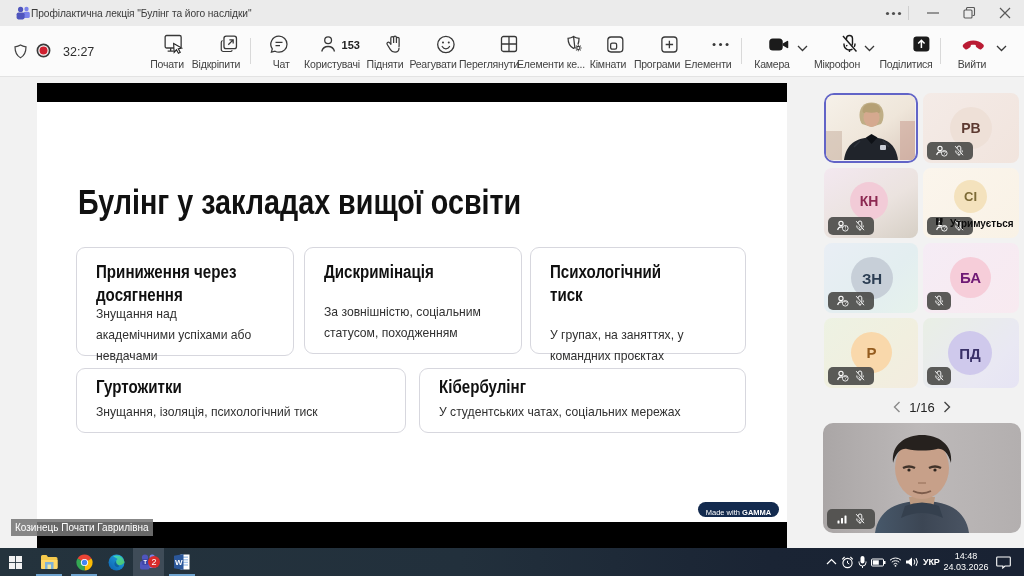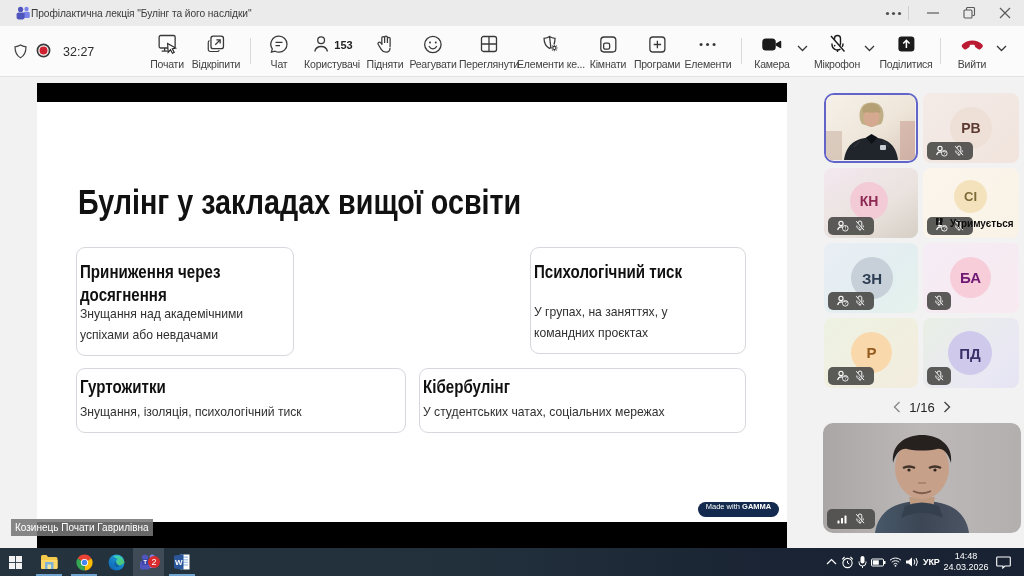--- a/index.html
+++ b/index.html
@@ -3,33 +3,33 @@
 <style>
 *{margin:0;padding:0;box-sizing:border-box}
 html,body{width:1024px;height:576px;overflow:hidden}
 body{font-family:"Liberation Sans",sans-serif;position:relative;background:#efefef}
 .abs{position:absolute}
 
 #titlebar{position:absolute;left:0;top:0;width:1024px;height:26px;background:#ebebeb}
 #titletext{position:absolute;left:31px;top:7px;font-size:11px;color:#3b3b3b;letter-spacing:-.1px;transform:scaleX(.93);transform-origin:left top}
 
 #toolbar{position:absolute;left:0;top:26px;width:1024px;height:51px;background:#fbfbfb;border-bottom:1px solid #e3e3e3}
-.tbtn{position:absolute;top:8px;display:flex;flex-direction:column;align-items:center;transform:translateX(-50%)}
+.tbtn{position:absolute;top:8px;display:flex;flex-direction:column;align-items:flex-end;transform:translateX(-50%)}
 .tlabel{font-size:10.5px;color:#424242;margin-top:3px;white-space:nowrap;letter-spacing:-.2px}
 .tdiv{position:absolute;top:12px;width:1px;height:26px;background:#d9d9d9}
 
 #stage{position:absolute;left:0;top:77px;width:1024px;height:471px;background:#f2f2f2}
 #blackTop{position:absolute;left:37px;top:83px;width:750px;height:19px;background:#000}
 #slide{position:absolute;left:37px;top:102px;width:750px;height:420px;background:#fff}
 #blackBot{position:absolute;left:37px;top:522px;width:750px;height:26px;background:#000}
 #slideTitle{position:absolute;left:41px;top:80px;font-size:35px;font-weight:bold;color:#111;transform:scaleX(.82);transform-origin:left top;white-space:nowrap}
-.card{position:absolute;background:#fff;border:1px solid #d7d7de;border-radius:9px;padding:13px 3px}
+.card{position:absolute;background:#fff;border:1px solid #d7d7de;border-radius:9px;padding:13px 19px}
 .ct{font-size:18px;font-weight:bold;color:#101010;line-height:23px;transform:scaleX(.84);transform-origin:left top}
 .cb{font-size:13.5px;color:#303030;line-height:21px;margin-top:6px;transform:scaleX(.9);transform-origin:left top}
-#gamma{position:absolute;left:661px;top:400px;width:81px;height:15px;background:#132a4e;border-radius:8px;color:#fff;display:flex;align-items:flex-start;justify-content:center;font-size:7.5px}
+#gamma{position:absolute;left:661px;top:400px;width:81px;height:15px;background:#132a4e;border-radius:8px;color:#fff;display:flex;align-items:flex-end;justify-content:center;font-size:7.5px}
 #nameLabel{position:absolute;left:11px;top:519px;height:17px;background:rgba(118,118,118,.88);color:#fff;font-size:10px;line-height:17px;padding:0 4px;white-space:nowrap}
 
 .tile{position:absolute;border-radius:8px;overflow:hidden}
 .circ{position:absolute;border-radius:50%;display:flex;align-items:center;justify-content:center;font-weight:bold;font-size:15px}
 .badge{position:absolute;background:rgba(77,77,75,.92);border-radius:5px;display:flex;align-items:center;justify-content:center;gap:5px}
 #pager{position:absolute;left:823px;top:398px;width:198px;height:18px;display:flex;align-items:center;justify-content:center;gap:8px;color:#242424;font-size:13px}
 
 #taskbar{position:absolute;left:0;top:548px;width:1024px;height:28px;background:linear-gradient(90deg,#24333d 0%,#22303c 45%,#1a2434 75%,#192233 100%)}
 .tk{position:absolute;top:0;height:28px;display:flex;align-items:center;justify-content:center}
 .uline{position:absolute;top:25.5px;height:2.5px;background:#6ea3cf}
@@ -208,20 +208,24 @@
     </svg>
 </div>
 
 <div id="stage"></div>
 <div id="blackTop"></div>
 <div id="slide">
   <div id="slideTitle">Булінг у закладах вищої освіти</div>
   <div class="card" style="left:39px;top:145px;width:218px;height:109px">
     <div class="ct">Приниження через досягнення</div>
     <div class="cb" style="margin-top:-4px">Знущання над академічними успіхами або невдачами</div>
+  </div>
+  <div class="card" style="left:267px;top:145px;width:218px;height:107px">
+    <div class="ct">Дискримінація</div>
+    <div class="cb" style="margin-top:17px">За зовнішністю, соціальним статусом, походженням</div>
   </div>
   <div class="card" style="left:39px;top:266px;width:330px;height:65px;padding-top:7px">
     <div class="ct">Гуртожитки</div>
     <div class="cb" style="margin-top:2px">Знущання, ізоляція, психологічний тиск</div>
   </div>
   <div class="card" style="left:493px;top:145px;width:216px;height:107px">
     <div class="ct">Психологічний тиск</div>
     <div class="cb" style="margin-top:17px">У групах, на заняттях, у командних проєктах</div>
   </div>
   <div class="card" style="left:382px;top:266px;width:327px;height:65px;padding-top:7px">

